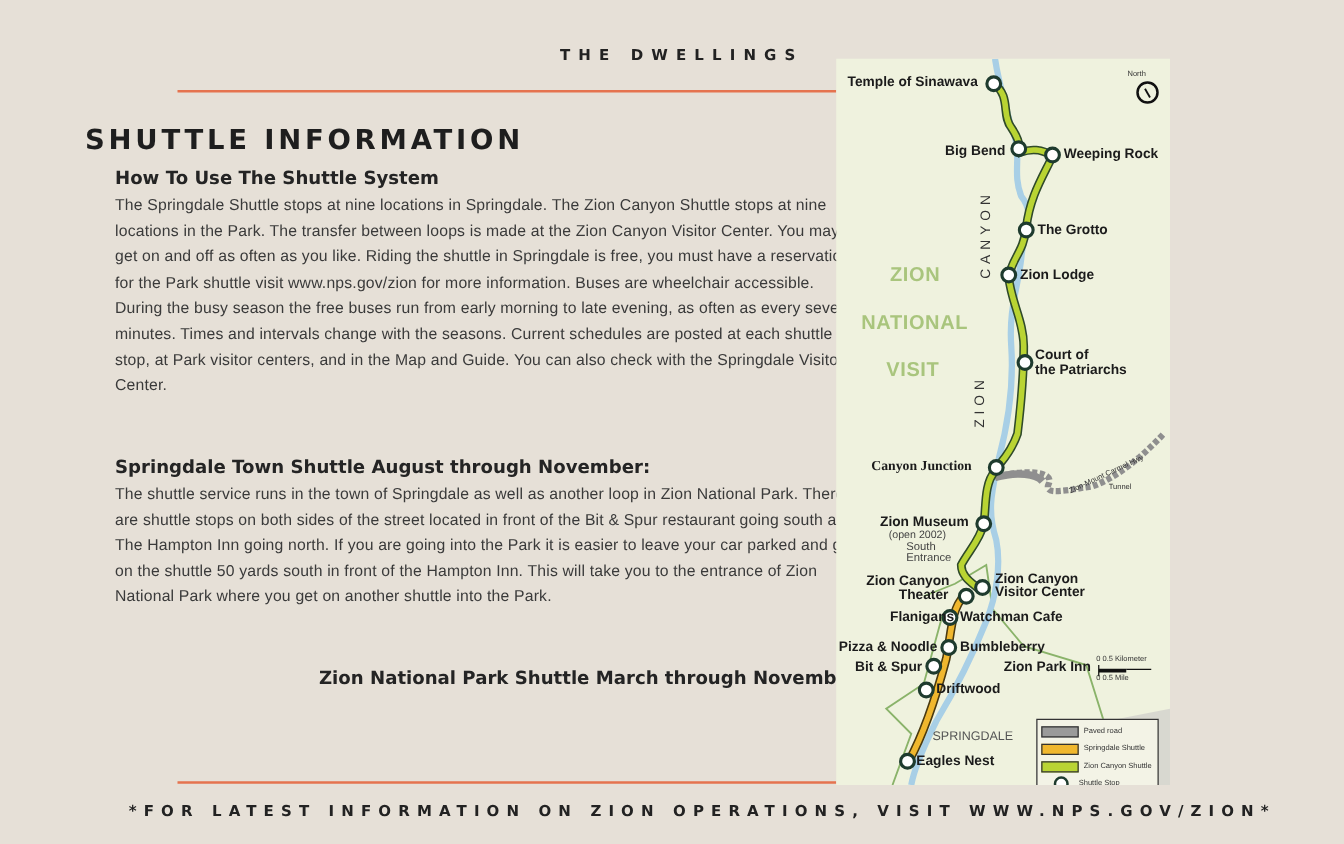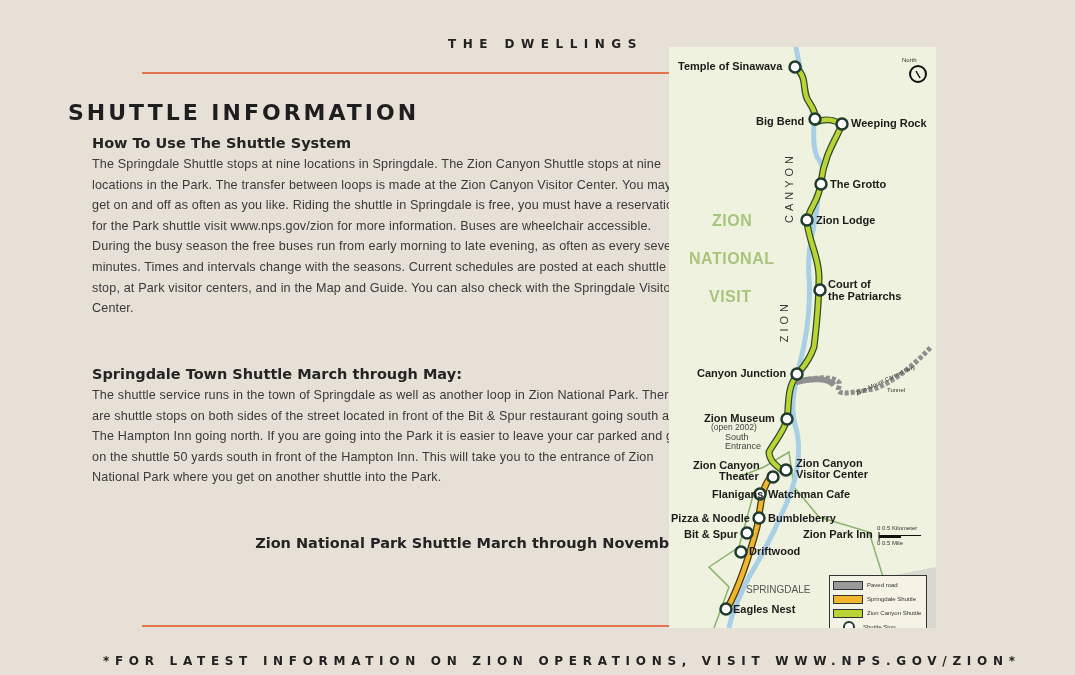--- a/index.html
+++ b/index.html
@@ -8,21 +8,21 @@
   .rule{position:absolute;height:2px;background:#e5734f;}
   .rule.top{top:72px;left:142px;width:527px;}
   .rule.bottom{top:625px;left:142px;width:527px;}
   .title{position:absolute;top:100px;left:68px;font-weight:bold;font-size:22px;letter-spacing:3px;color:#1e1e1e;}
   .section{position:absolute;left:68px;width:600px;margin-left:24px;}
   .section h2{margin:0 0 3px 0;font-size:14.5px;font-weight:bold;color:#242424;font-family:"DejaVu Sans",sans-serif;}
   .section p{margin:0;font-size:12.6px;line-height:20.6px;color:#3a3a3a;font-family:"Liberation Sans",sans-serif;letter-spacing:0.15px;}
   .s1{top:135px;}
   .s2{top:366px;}
   .s3{top:535px;text-align:right;}
-  .footer{position:absolute;top:642px;left:103px;font-weight:bold;font-size:12px;letter-spacing:5.7px;color:#222;font-family:"DejaVu Sans",sans-serif;white-space:nowrap;margin-top:12px;}
+  .footer{position:absolute;top:642px;left:103px;font-weight:bold;font-size:12px;letter-spacing:5.7px;color:#222;font-family:"DejaVu Sans",sans-serif;white-space:nowrap;}
   .map{position:absolute;left:669px;top:47px;width:267px;height:581px;background:#eff2de;overflow:hidden;}
   .map svg{position:absolute;left:0;top:0;}
   .lbl{position:absolute;font-family:"Liberation Sans",sans-serif;font-weight:bold;font-size:11px;color:#1b1b1b;white-space:nowrap;}
   .big{position:absolute;font-family:"Liberation Sans",sans-serif;font-weight:bold;font-size:16px;color:#a9c57d;letter-spacing:0.5px;}
   .vert{position:absolute;font-family:"Liberation Sans",sans-serif;font-size:11px;color:#333;letter-spacing:4px;writing-mode:vertical-rl;transform:rotate(180deg);}
   .tiny{position:absolute;font-family:"Liberation Sans",sans-serif;font-size:6px;color:#333;white-space:nowrap;}
   .small{position:absolute;font-family:"Liberation Sans",sans-serif;font-size:9.5px;color:#444;white-space:nowrap;}
   .legend{position:absolute;left:160px;top:528px;width:96px;height:62px;border:1px solid #333;background:#f3f3e6;}
   .lg-row{position:absolute;left:3px;height:10px;display:flex;align-items:center;}
   .sw{width:28px;height:7px;border:1px solid #333;margin-right:4px;}
@@ -36,21 +36,21 @@
 <div class="brand">THE DWELLINGS</div>
 <div class="rule top"></div>
 
 <div class="title">SHUTTLE INFORMATION</div>
 
 <div class="section s1">
   <h2>How To Use The Shuttle System</h2>
   <p>The Springdale Shuttle stops at nine locations in Springdale.  The Zion Canyon Shuttle stops at nine locations in the Park.  The transfer between loops is made at the Zion Canyon Visitor Center. You may get on and off as often as you like.  Riding the shuttle in Springdale is free, you must have a reservation for the Park shuttle visit www.nps.gov/zion for more information. Buses are wheelchair accessible.  During the busy season the free buses run from early morning to late evening, as often as every seven minutes.  Times and intervals change with the seasons.  Current schedules are posted at each shuttle stop, at Park visitor centers, and in the Map and Guide.  You can also check with the Springdale Visitor's Center.</p>
 </div>
 <div class="section s2">
-  <h2>Springdale Town Shuttle March through May:</h2>
+  <h2>Springdale Town Shuttle August through November:</h2>
   <p>The shuttle service runs in the town of Springdale as well as another loop in Zion National Park.  There are shuttle stops on both sides of the street located in front of the Bit &amp; Spur restaurant going south and The Hampton Inn going north.  If you are going into the Park it is easier to leave your car parked and get on the shuttle 50 yards south in front of the Hampton Inn.  This will take you to the entrance of Zion National Park where you get on another shuttle into the Park.</p>
 </div>
 <div class="section s3">
   <h2>Zion National Park Shuttle March through November:</h2>
 </div>
 
 <div class="rule bottom"></div>
 <div class="footer">*FOR LATEST INFORMATION ON ZION OPERATIONS, VISIT WWW.NPS.GOV/ZION*</div>
 
 <div class="map">
@@ -108,21 +108,21 @@
   <div class="tiny" style="left:184px;top:330px;transform:rotate(-25deg);">Zion-Mount Carmel Hwy</div>
   <div class="tiny" style="left:218px;top:340px;">Tunnel</div>
 
   <div class="lbl" style="left:9px;top:13px;">Temple of Sinawava</div>
   <div class="lbl" style="left:87px;top:68px;">Big Bend</div>
   <div class="lbl" style="left:182px;top:70px;">Weeping Rock</div>
   <div class="lbl" style="left:161px;top:131px;">The Grotto</div>
   <div class="lbl" style="left:147px;top:167px;">Zion Lodge</div>
   <div class="lbl" style="left:159px;top:231px;">Court of</div>
   <div class="lbl" style="left:159px;top:243px;">the Patriarchs</div>
-  <div class="lbl" style="left:28px;top:320px;">Canyon Junction</div>
+  <div class="lbl" style="left:28px;top:320px;font-family:Liberation Serif, serif;">Canyon Junction</div>
   <div class="lbl" style="left:35px;top:365px;">Zion Museum</div>
   <div class="small" style="left:42px;top:375px;font-size:8.5px;">(open 2002)</div>
   <div class="small" style="left:56px;top:386px;font-size:9px;width:30px;white-space:normal;line-height:9px;">South Entrance</div>
   <div class="lbl" style="left:24px;top:412px;">Zion Canyon</div>
   <div class="lbl" style="left:50px;top:423px;">Theater</div>
   <div class="lbl" style="left:127px;top:410px;">Zion Canyon</div>
   <div class="lbl" style="left:127px;top:421px;">Visitor Center</div>
   <div class="lbl" style="left:30px;top:441px;padding-left:13px;">Flanigans</div>
   <div class="lbl" style="left:99px;top:441px;">Watchman Cafe</div>
   <div class="lbl" style="left:2px;top:465px;">Pizza &amp; Noodle</div>

